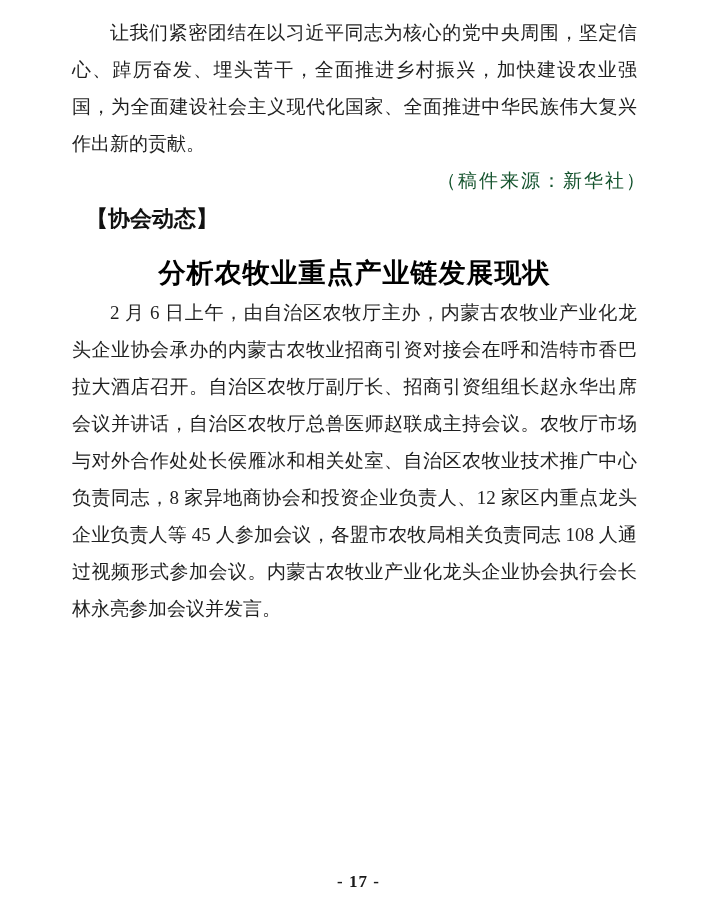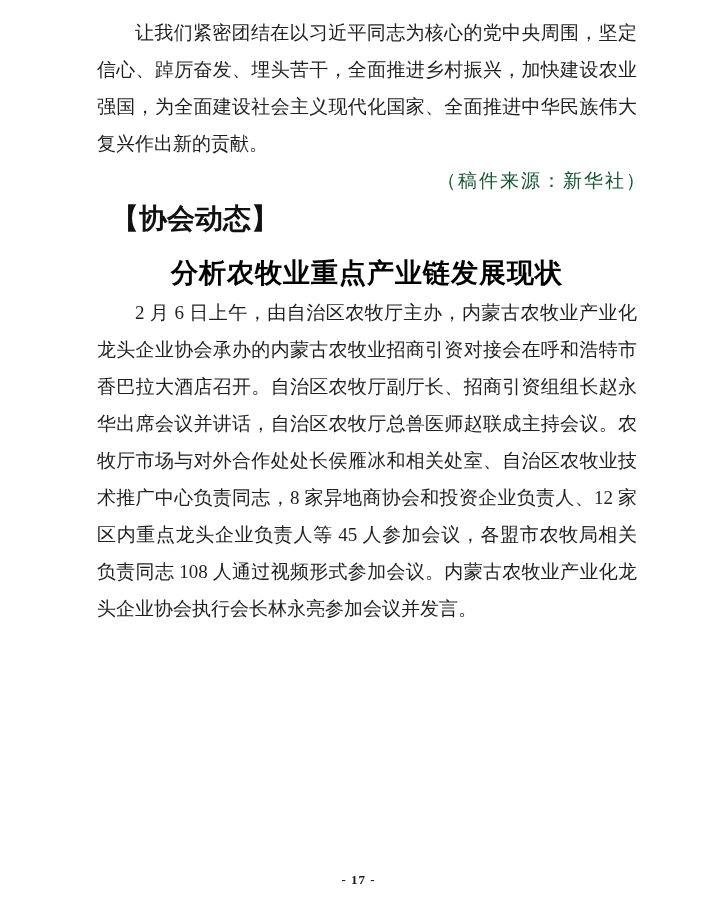--- a/index.html
+++ b/index.html
@@ -6,21 +6,21 @@
     margin: 0;
     padding: 0;
     background: #ffffff;
   }
   .page {
     position: relative;
     width: 717px;
     height: 910px;
     background: #ffffff;
     box-sizing: border-box;
-    padding: 14px 80px 0 97px;
+    padding: 14px 80px 0 72px;
     overflow: hidden;
     font-family: "Liberation Serif", "DejaVu Serif", serif;
     color: #1f1f1f;
   }
   p.body-par {
     margin: 0;
     font-size: 19px;
     line-height: 37px;
     text-align: justify;
     text-justify: inter-ideograph;
@@ -31,21 +31,21 @@
     margin: 0 -10px 0 0;
     font-size: 19px;
     line-height: 37px;
     text-align: right;
     letter-spacing: 2px;
     color: #14532d;
   }
   .section-label {
     margin: 7px 0 16px 14px;
     font-family: "Liberation Sans", "DejaVu Sans", sans-serif;
-    font-size: 28px;
+    font-size: 22px;
     font-weight: bold;
     line-height: 26px;
     color: #111111;
   }
   .article-title {
     margin: 20px 0 0 0;
     text-align: center;
     font-family: "Liberation Sans", "DejaVu Sans", sans-serif;
     font-weight: bold;
     font-size: 27px;
@@ -54,21 +54,21 @@
     letter-spacing: 1px;
   }
   .article-body-first { margin-top: 10px; }
   .page-number {
     position: absolute;
     left: 0;
     right: 0;
     top: 872px;
     text-align: center;
     font-family: "Liberation Serif", "DejaVu Serif", serif;
-    font-size: 13px;
+    font-size: 17px;
     font-weight: bold;
     letter-spacing: 1px;
     color: #1a1a1a;
   }
 </style>
 </head>
 <body>
 
 <div class="page">
 

